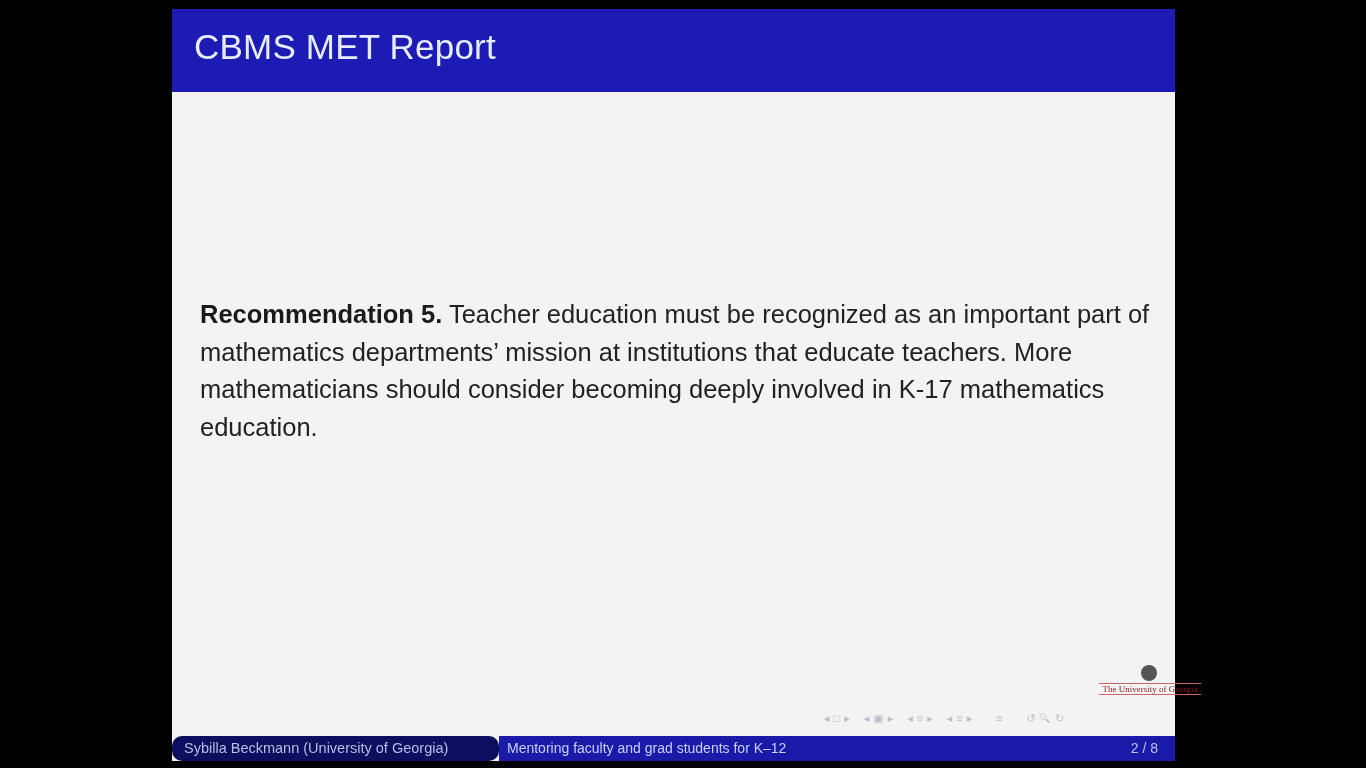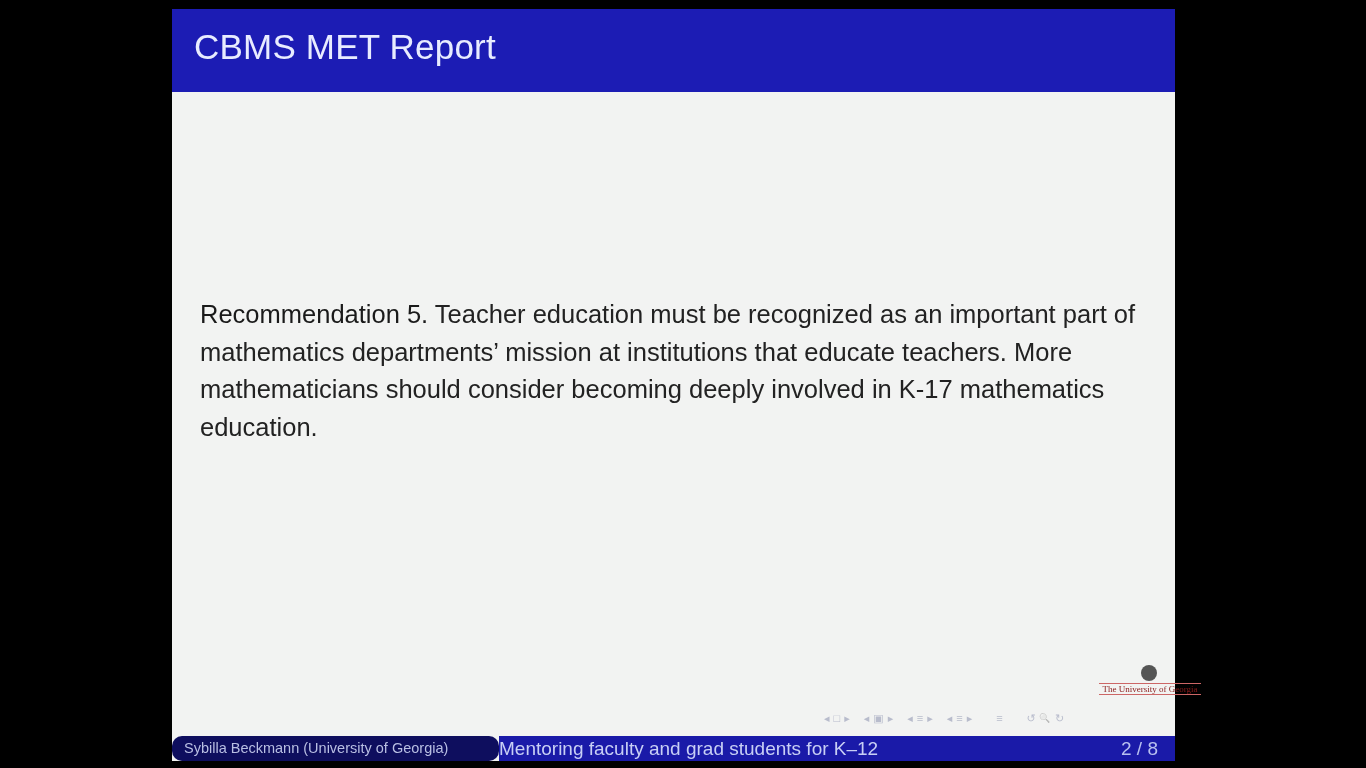--- a/index.html
+++ b/index.html
@@ -1,29 +1,29 @@
 <!DOCTYPE html>
 <html><head>
   <meta charset="utf-8">
   <style>
     html, body { margin:0; padding:0; }
     body { width:1366px; height:768px; background:#000; position:relative; overflow:hidden; font-family:"Liberation Sans", sans-serif; }
     .slide { position:absolute; left:172px; top:9px; width:1003px; height:752px; background:#f2f3f2; }
     .titlebar { position:absolute; left:0; top:0; width:1003px; height:83px; background:#1c1cb4; }
     .title { position:absolute; left:22px; top:18px; font-size:35px; color:#e8ecff; letter-spacing:0.2px; }
     .body-text { position:absolute; left:28px; top:287px; width:960px; font-size:25.5px; line-height:37.5px; color:#222; }
-    .body-text b { font-weight:normal; color:#1a1a1a; }
+    .body-text b { font-weight:bold; color:#1a1a1a; }
     .logo { position:absolute; left:927px; top:656px; width:102px; height:34px; }
     .logo .seal { position:absolute; left:42px; top:0; width:16px; height:16px; border-radius:50%; background:#555; }
     .logo .name { position:absolute; left:0; top:18px; width:102px; font-family:"Liberation Serif", serif; font-size:9px; color:#8a1a1a; text-align:center; border-top:1px solid #c66; border-bottom:1px solid #c66; white-space:nowrap; overflow:hidden; }
     .navbar { position:absolute; left:652px; top:702px; width:345px; height:14px; display:flex; align-items:center; gap:4px; color:#b8bccc; font-size:11px; }
     .navbar span { display:inline-block; }
     .footer { position:absolute; left:0; top:727px; width:1003px; height:25px; display:flex; }
     .foot-left { width:327px; background:#0e0e5e; color:#b9bfe3; font-size:14.5px; line-height:25px; padding-left:12px; box-sizing:border-box; white-space:nowrap;border-radius:10px; }
-    .foot-mid { flex:1; background:#1a1aa8; color:#c8cff5; font-size:19px; line-height:25px; white-space:nowrap; position:relative; }
+    .foot-mid { flex:1; background:#1a1aa8; color:#c8cff5; font-size:14px; line-height:25px; padding-left:8px; white-space:nowrap; position:relative; }
     .foot-page { position:absolute; right:17px; top:0; color:#b8c0f0;text-align:right; }
   </style>
 </head>
 <body>
 
 <div class="slide">
   <div class="titlebar">
     <div class="title">CBMS MET Report</div>
   </div>
 

